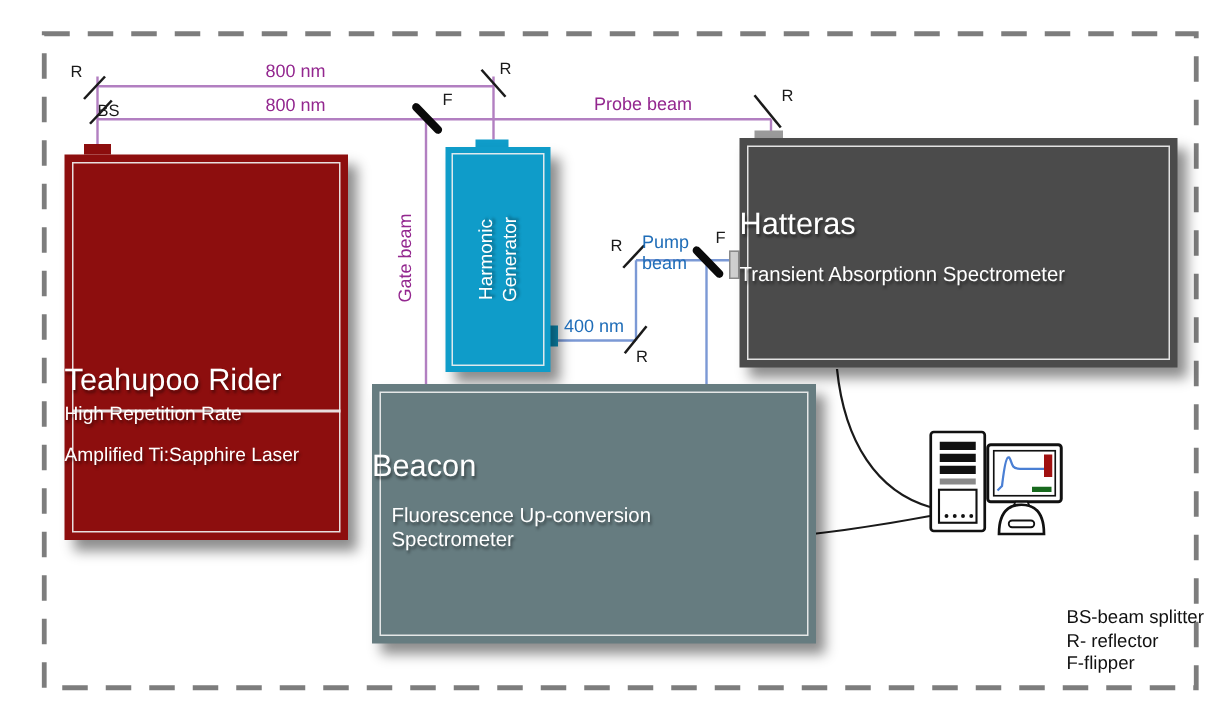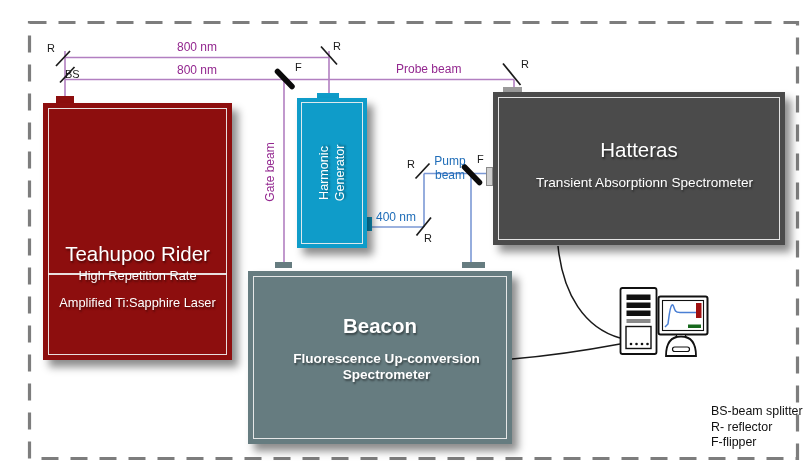--- a/index.html
+++ b/index.html
@@ -4,42 +4,42 @@
 <style>
   html,body{margin:0;padding:0;background:#fff;}
   body{width:811px;height:469px;position:relative;font-family:"Liberation Sans",sans-serif;overflow:hidden;}
   .stage{position:absolute;inset:0;}
   svg.layer{position:absolute;left:0;top:0;z-index:1;}
 
   .page-title{position:absolute;left:25px;top:1px;font-size:13.6px;color:#1a1a1a;z-index:3;}
 
   
   .plabel{position:absolute;font-size:12px;color:var(--purple-text);z-index:2;}
-  .blabel{position:absolute;font-size:12px;color:var(--blue-text);z-index:2;text-align:center;}
+  .blabel{position:absolute;font-size:12px;color:var(--blue-text);z-index:2;}
   .olabel{position:absolute;font-size:11px;color:#1a1a1a;z-index:3;}
   .vcenter{transform:translate(-50%,-50%) rotate(-90deg);white-space:nowrap;}
 
   
   .box{position:absolute;z-index:2;box-shadow:6px 7px 8px rgba(0,0,0,.45);}
   .inner{position:absolute;inset:5px;border:1.5px solid rgba(240,240,240,.92);}
   .tab{position:absolute;z-index:2;}
-  .btxt{position:absolute;left:0;right:0;text-align:center;color:#fff;
+  .btxt{position:absolute;left:0;right:0;color:#fff;
         text-shadow:1px 2px 2px rgba(0,0,0,.45);}
   .btitle{font-size:20.5px;}
   .bsub{font-size:12.8px;line-height:15.5px;}
 
   #laser{left:43px;top:103px;width:189px;height:257px;background:var(--laser-red);}
   #laser .divider{position:absolute;left:5px;right:5px;top:170px;height:1.5px;background:rgba(240,240,240,.92);}
   #harmonic{left:297px;top:98px;width:70px;height:150px;background:var(--harmonic-cyan);}
   #harmonic .inner{inset:4px;}
   #hg-text{position:absolute;left:35px;top:75px;font-size:12.6px;line-height:16px;color:#fff;
            text-align:center;text-shadow:1px 2px 2px rgba(0,0,0,.4);}
   #hatteras{left:493px;top:92px;width:292px;height:153px;background:var(--hatteras-gray);}
   #hatteras .bsub{font-size:13.6px;}
-  #beacon{left:248px;top:271px;width:264px;height:173px;background:var(--beacon-slate);font-weight:bold;}
+  #beacon{left:248px;top:256px;width:296px;height:173px;background:var(--beacon-slate);}
   #beacon .bsub{font-size:13.6px;padding-left:13px;}
 
   .legend{position:absolute;left:711px;top:404px;font-size:12.4px;line-height:15.6px;color:#111;z-index:3;}
 
   
   .beam-p{stroke:var(--beam-purple);stroke-width:1.6;fill:none;}
   .beam-b{stroke:var(--beam-blue);stroke-width:1.6;fill:none;}
   .mirror{stroke:#1a1a1a;stroke-width:1.7;fill:none;}
   .flipper{stroke:#0a0a0a;stroke-width:5.5;stroke-linecap:round;fill:none;}
   .wire{stroke:#1a1a1a;stroke-width:1.5;fill:none;}
@@ -120,21 +120,21 @@
       <div>Harmonic</div>
       <div>Generator</div>
     </div>
   </div>
 
   <div class="tab" style="left:503px;top:87px;width:19px;height:5px;background:#9a9a9a;"></div>
   <div class="tab" style="left:486px;top:167px;width:7px;height:19px;background:#cfcfcf;border:1px solid #8a8a8a;box-sizing:border-box;"></div>
   <div class="box" id="hatteras">
     <div class="inner"></div>
     <div class="btxt btitle" style="top:46px;">Hatteras</div>
-    <div class="btxt bsub" style="top:83px;padding-left:11px;">Transient Absorptionn Spectrometer</div>
+    <div class="btxt bsub" style="top:83px;">Transient Absorptionn Spectrometer</div>
   </div>
 
   <div class="tab" style="left:275px;top:262px;width:17px;height:6px;background:var(--beacon-slate);"></div>
   <div class="tab" style="left:462px;top:262px;width:23px;height:6px;background:var(--beacon-slate);"></div>
   <div class="box" id="beacon">
     <div class="inner"></div>
     <div class="btxt btitle" style="top:43px;">Beacon</div>
     <div class="btxt bsub" style="top:80px;">Fluorescence Up-conversion</div>
     <div class="btxt bsub" style="top:96px;">Spectrometer</div>
   </div>

